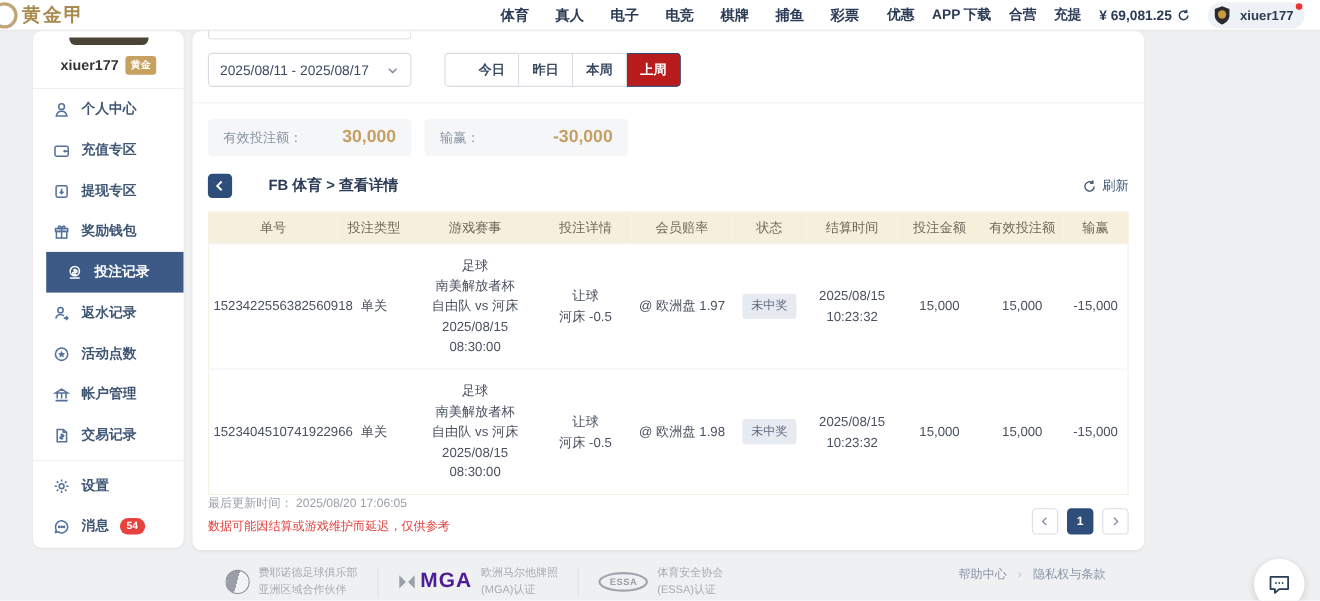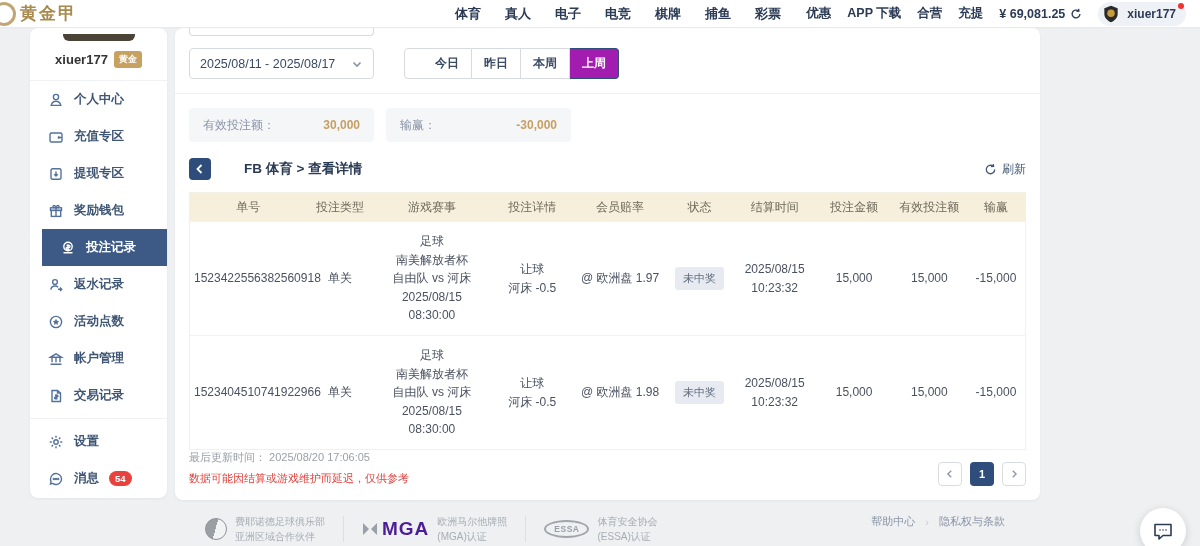--- a/index.html
+++ b/index.html
@@ -56,26 +56,26 @@
     font-size:12.5px; color:#3a4a63; cursor:pointer; background:#fff;
   }
   .btn-group { display:flex; margin-left:30px; }
   .qbtn {
     min-width:47px; height:31px; border:1px solid #d7dbe0; border-left-width:0;
     background:#fff; font-size:12px; font-weight:700; color:#3a4a63;
     display:flex; align-items:center; justify-content:center; cursor:pointer; padding:0 12px;
   }
   .qbtn:first-child { border-left-width:1px; border-radius:4px 0 0 4px;padding-left:30px; }
   .qbtn:last-child { border-radius:0 4px 4px 0; }
-  .qbtn.active { background:#a21caf; border-color:#2e4d7b; color:#fff; }
+  .qbtn.active { background:#b91c1c; border-color:#2e4d7b; color:#fff; }
   .hr { border-top:1px solid #eef0f3; margin:14px -14px 0; }
   .stats-row { display:flex; gap:12px; margin-top:14px; }
   .stat-box { background:#f5f6f8; border-radius:4px; height:34px; display:flex; align-items:center; padding:0 14px; gap:26px; min-width:185px; justify-content:space-between; }
   .stat-box .slabel { color:#8a94a6; font-size:12px; }
-  .stat-box .sval { color:#c79f62; font-size:12px; font-weight:700; }
+  .stat-box .sval { color:#c79f62; font-size:16px; font-weight:700; }
   .section-row { display:flex; align-items:center; margin-top:16px; }
   .back-btn { width:22px; height:22px; background:#2e4d7b; border-radius:4px; display:flex; align-items:center; justify-content:center; cursor:pointer; margin-right:10px; }
   .section-title { font-size:13.5px; font-weight:800; color:#2b3b55;padding-left:23px; }
   .refresh { margin-left:auto; display:flex; align-items:center; gap:5px; color:#3f5674; font-size:12px; cursor:pointer; }
   
   table { width:100%; border-collapse:collapse; table-layout:fixed; margin-top:12px; border:1px solid #f3f0e4; }
   thead th { background:#f6efdb; color:#6e6a5c; font-size:12px; font-weight:400; height:29px; text-align:center; }
   tbody td { font-size:12px; color:#4a5160; text-align:center; padding:10px 4px; line-height:1.55; border-top:1px solid #f2f3f5; }
   .status-badge { display:inline-block; background:#e7ebf1; color:#5f6b7d; font-size:11px; border-radius:3px; padding:3px 8px; }
   

